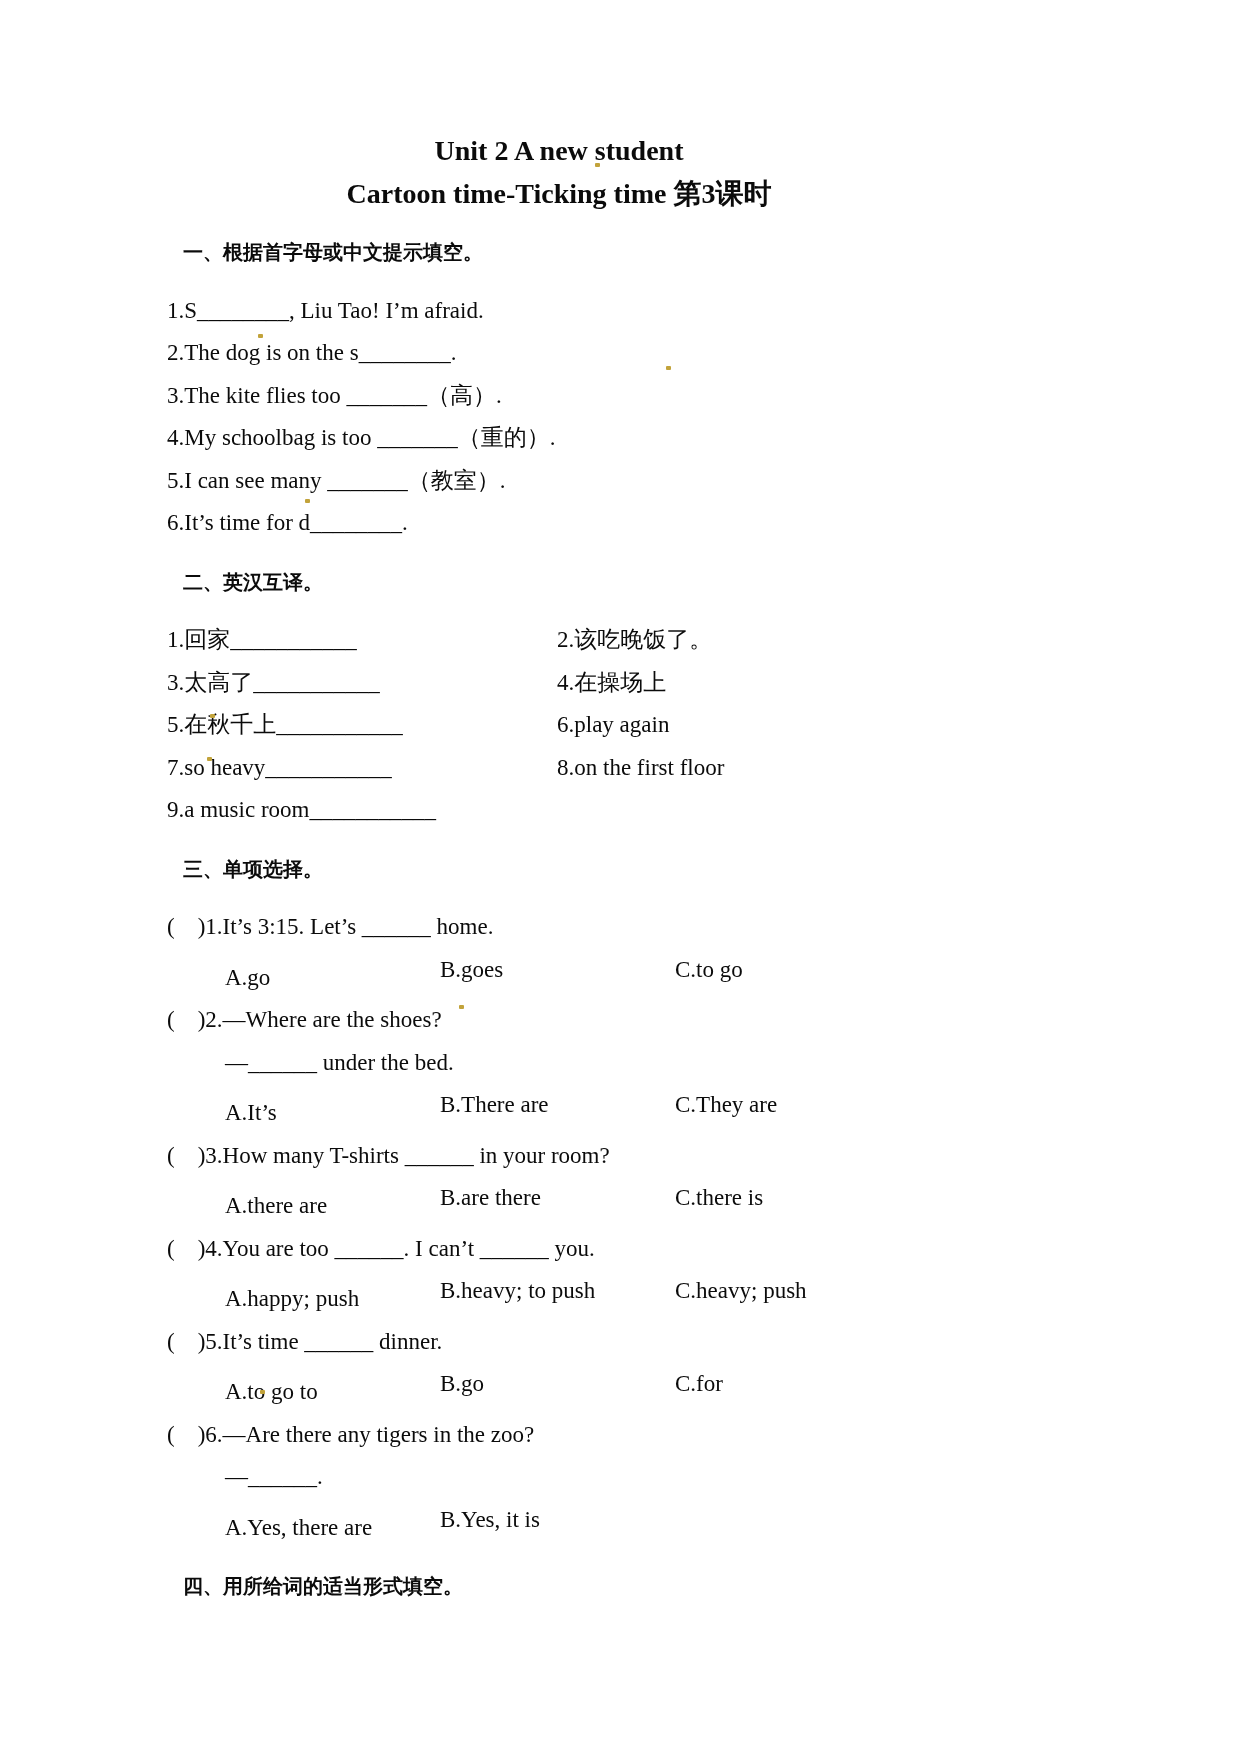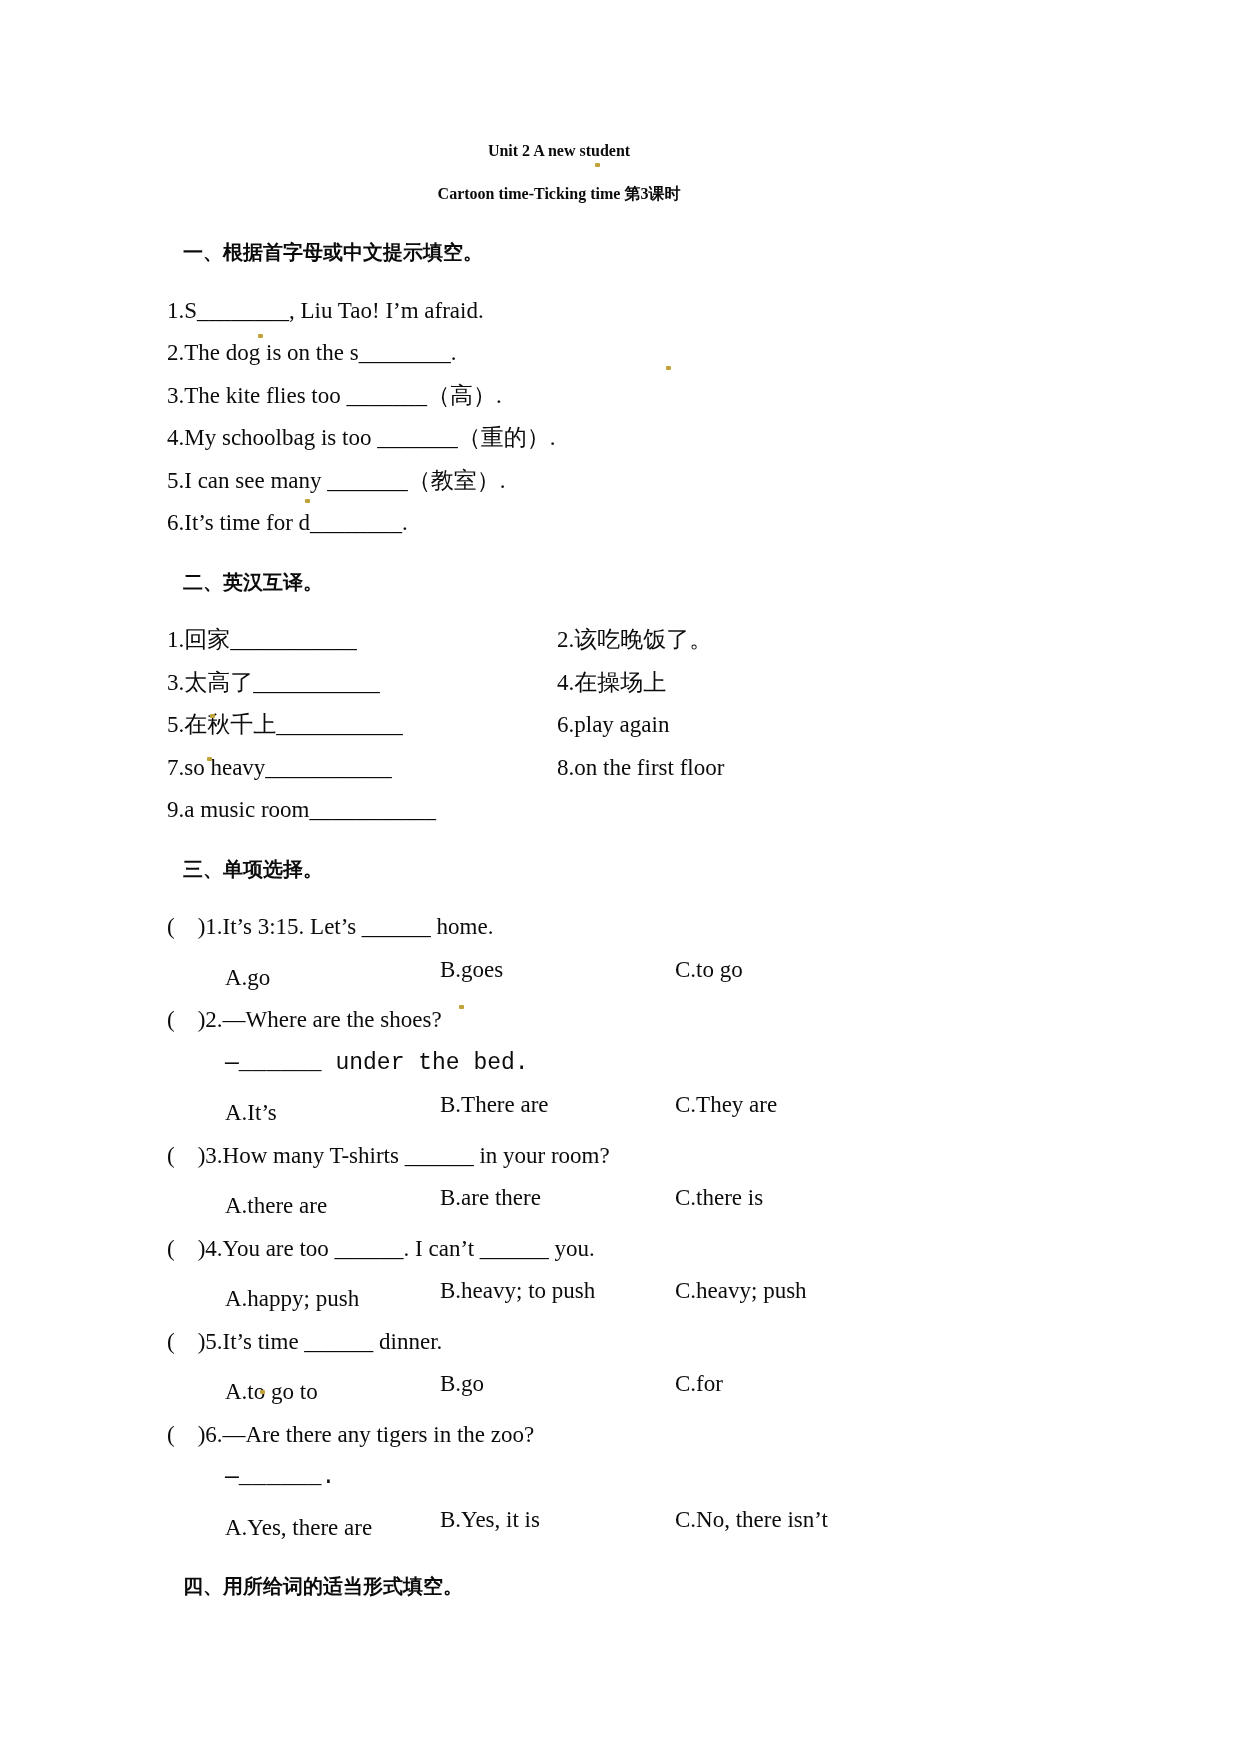--- a/index.html
+++ b/index.html
@@ -17,40 +17,40 @@
     overflow: hidden;
   }
   .content {
     position: absolute;
     left: 167px; top: 130px;
     width: 915px;
   }
   .titlewrap { width: 784px; text-align: center; }
   .t-line {
     margin: 0;
-    font-size: 16px;
+    font-size: 28px;
     line-height: 42.5px;
     font-weight: bold;
   }
   .heading {
     margin: 16px;
     font-size: 20px;
     line-height: 42.5px;
     font-weight: bold;
   }
   p.line {
     margin: 0;
     font-size: 23px;
     line-height: 42.5px;
     white-space: pre-wrap;
   }
   .two-col { display: flex; align-items: center; }
   .col-left { width: 390px; }
   .col-right { flex: 1; }
-  .indent { padding-left: 58px; font-family: Liberation Mono, monospace; }
+  .indent { padding-left: 58px; }
   .options { display: flex; padding-left: 58px; }
   .options .opt { font-size: 23px; line-height: 42.5px; }
   .opt-a { width: 215px; margin-top: 8px; }
   .opt-b { width: 235px; }
   .opt-c { flex: 1; }
   .dot {
     position: absolute;
     width: 5px; height: 4px;
     background: #c2a33b;
     border-radius: 1px;
@@ -143,21 +143,20 @@
         <span class="opt opt-c">C.for</span>
       </div>
     </div>
 
     <div>
       <p class="line">(　)6.—Are there any tigers in the zoo?</p>
       <p class="line indent">—______.</p>
       <div class="options">
         <span class="opt opt-a">A.Yes, there are</span>
         <span class="opt opt-b">B.Yes, it is</span>
-        <span class="opt opt-c">C.No, there isn’t</span>
       </div>
     </div>
 
     <p class="heading">四、用所给词的适当形式填空。</p>
 
   </div>
 
   <span class="dot" style="left:595px; top:163px;"></span>
   <span class="dot" style="left:258px; top:334px;"></span>
   <span class="dot" style="left:666px; top:366px;"></span>

